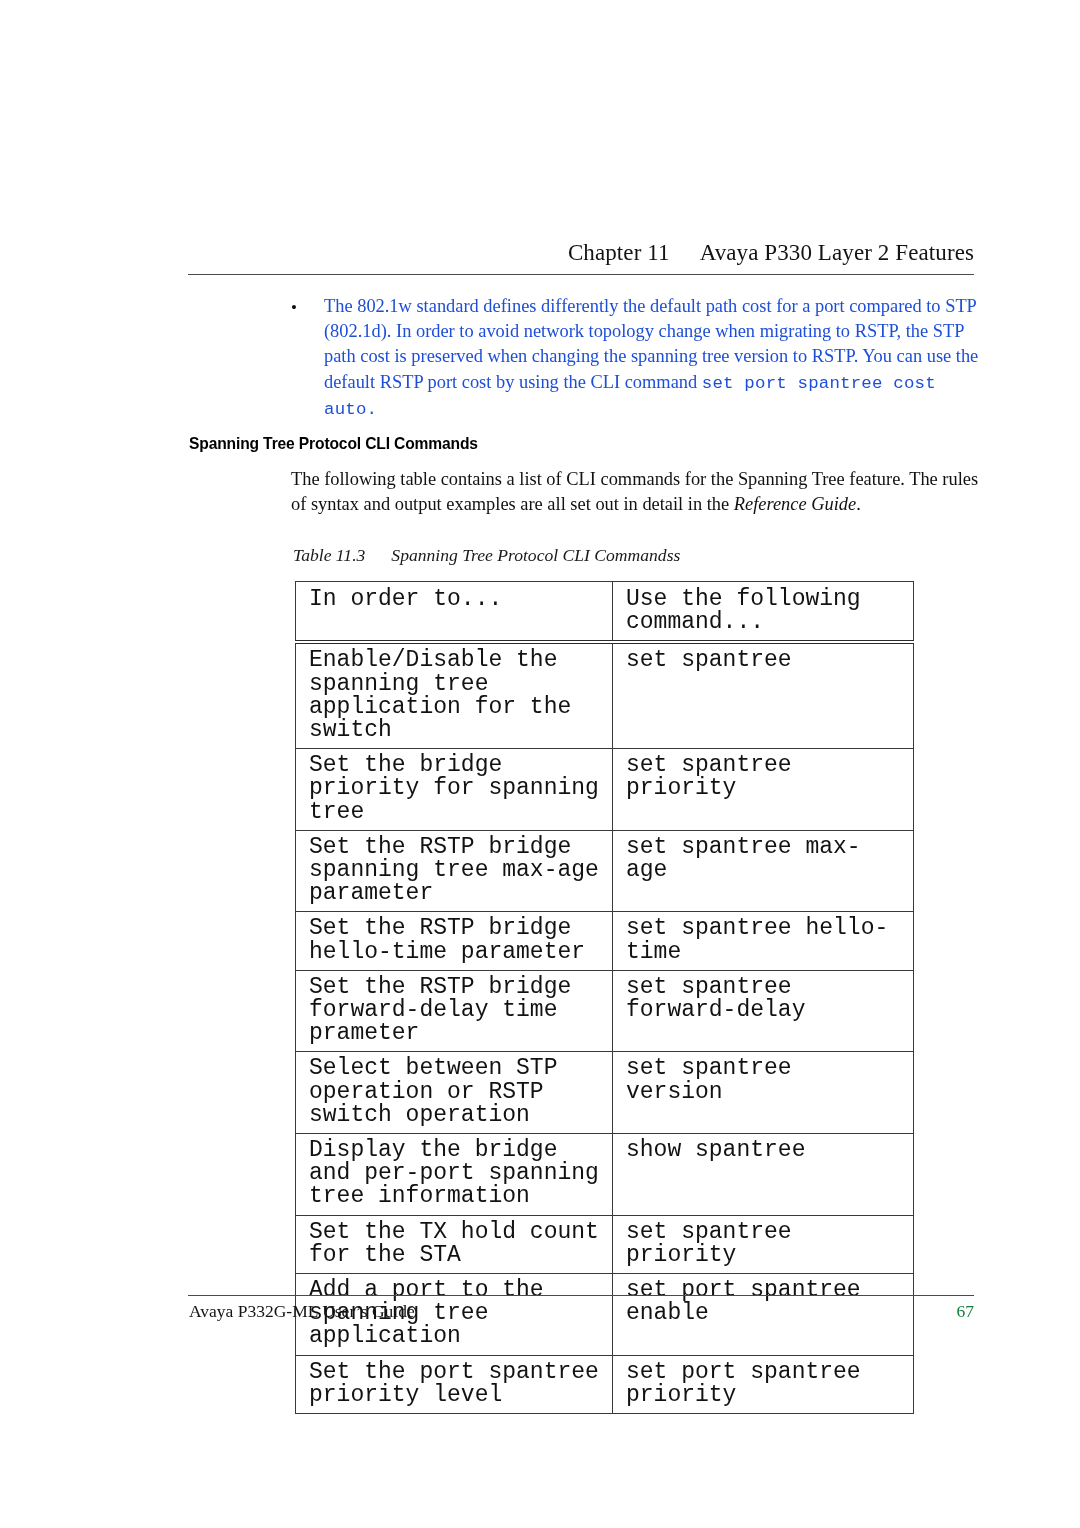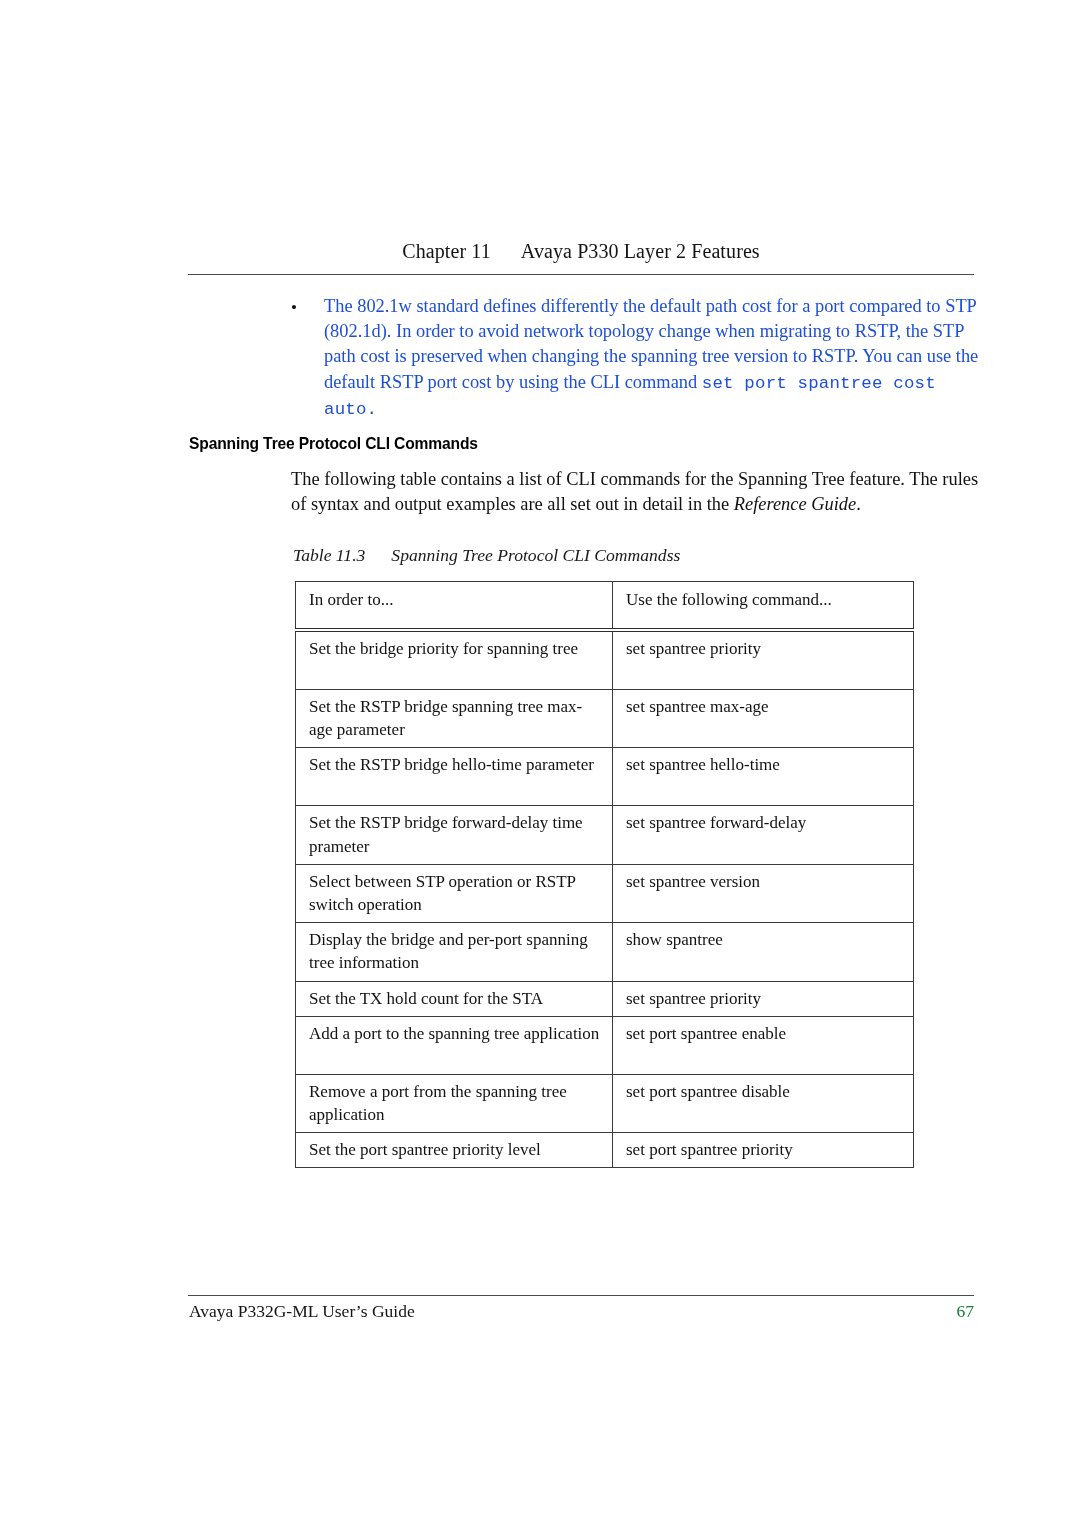--- a/index.html
+++ b/index.html
@@ -24,23 +24,23 @@
     height: 1528px;
     overflow: hidden;
   }
 
   
   .running-header {
     position: absolute;
     left: 188px;
     top: 240px;
     width: 786px;
-    text-align: center;
+    text-align: right;
     font-family: "Liberation Serif", serif;
-    font-size: 20px;
+    font-size: 23px;
     letter-spacing: 0.1px;
     color: #141414;
     white-space: nowrap;
   }
   .running-header .chap {
     margin-right: 30px;
   }
   .header-rule {
     position: absolute;
     left: 188px;
@@ -119,22 +119,23 @@
   .table-caption .cap-num { margin-right: 26px; }
 
   
   .cli-table {
     position: absolute;
     left: 295px;
     top: 581px;
     width: 618px;
     border-collapse: collapse;
     table-layout: fixed;
-    font-size: 17px;
+    font-size: 23px;
     color: #121212;
+    font-family: Liberation Mono, monospace;
   }
   .cli-table col.c1 { width: 317px; }
   .cli-table col.c2 { width: 301px; }
 
   .cli-table th,
   .cli-table td {
     border: 1.3px solid #3a3a3a;
     padding: 5px 12px 6px 13px;
     text-align: left;
     vertical-align: top;
@@ -209,20 +210,24 @@
         <col class="c2">
       </colgroup>
     <thead>
       <tr>
         <th>In order to...</th>
         <th>Use the following command...</th>
       </tr>
     </thead>
     <tbody>
         <tr class="two-line">
+          <td>Enable/Disable the spanning tree application for the switch</td>
+          <td>set spantree</td>
+        </tr>
+        <tr class="two-line">
           <td>Set the bridge priority for spanning tree</td>
           <td>set spantree priority</td>
         </tr>
         <tr class="two-line">
           <td>Set the RSTP bridge spanning tree max-age parameter</td>
           <td>set spantree max-age</td>
         </tr>
         <tr class="two-line">
           <td>Set the RSTP bridge hello-time parameter</td>
           <td>set spantree hello-time</td>
@@ -240,24 +245,20 @@
           <td>show spantree</td>
         </tr>
         <tr class="one-line">
           <td>Set the TX hold count for the STA</td>
           <td>set spantree priority</td>
         </tr>
         <tr class="two-line">
           <td>Add a port to the spanning tree application</td>
           <td>set port spantree enable</td>
         </tr>
-        <tr class="two-line">
-          <td>Remove a port from the spanning tree application</td>
-          <td>set port spantree disable</td>
-        </tr>
         <tr class="one-line">
           <td>Set the port spantree priority level</td>
           <td>set port spantree priority</td>
         </tr>
       </tbody>
   </table>
 
   <div class="footer-rule"></div>
   <div class="footer-text">Avaya P332G-ML User’s Guide</div>
   <div class="footer-page">67</div>

